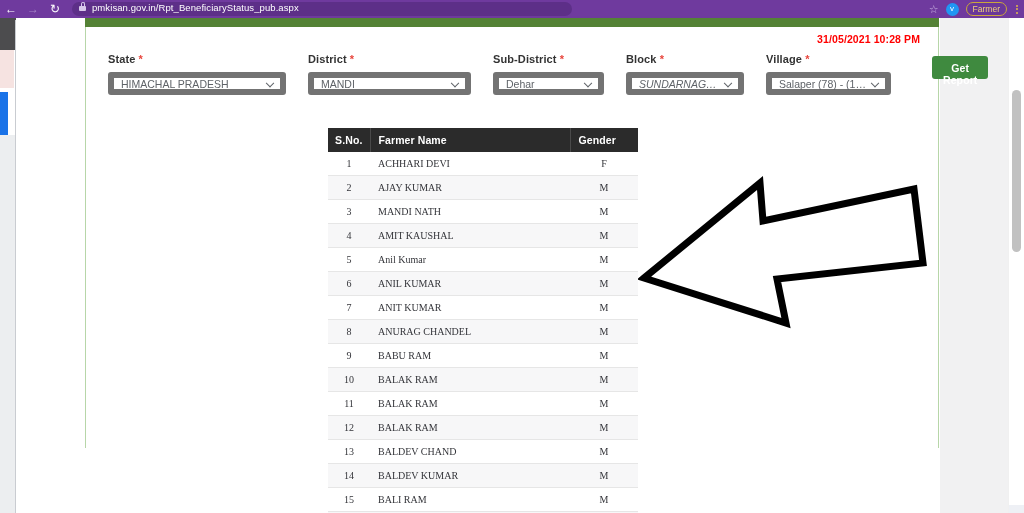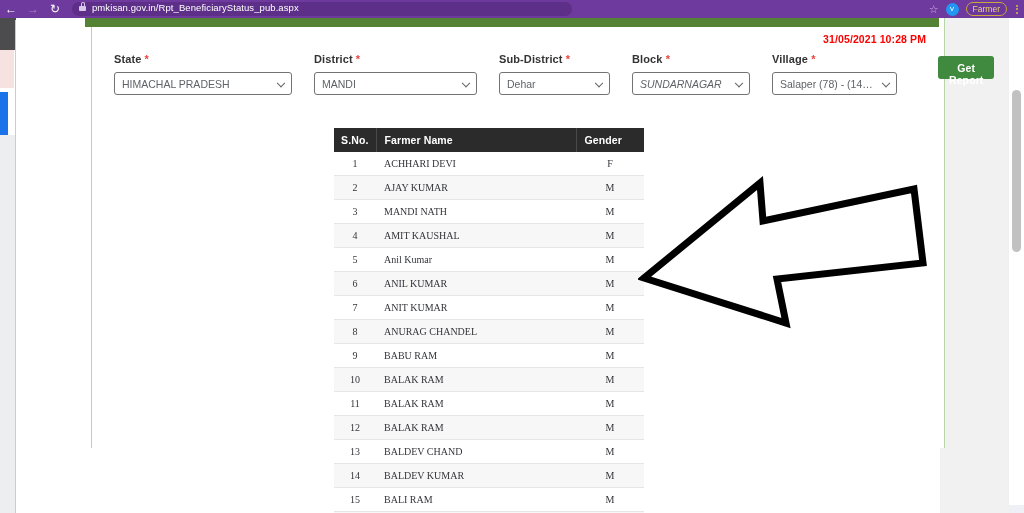--- a/index.html
+++ b/index.html
@@ -173,21 +173,21 @@
   .page-outer {
     position: absolute;
     left: 0; top: 0;
     width: 990px; height: 495px;
     background: #ffffff;
   }
 
   
   .site-container {
     position: absolute;
-    left: 73px; top: 0;
+    left: 67px; top: 0;
     width: 854px;
     height: 430px;
     background: #ffffff;
     border-left: 1px solid #b7d6a8;
     border-right: 1px solid #b7d6a8;
   }
   .site-topbar {
     position: absolute;
     left: 67px; top: 0;
     width: 854px;
@@ -257,21 +257,21 @@
     color: #333333;
     margin-bottom: 7px;
     display: block;
     letter-spacing: 0.1px;
   }
   .req { color: #e8453c; font-weight: bold; }
 
   .select-box {
     position: relative;
     height: 23px;
-    border: 1px solid #737373;
+    border: 6px solid #737373;
     border-radius: 3px;
     background: #ffffff;
     display: flex;
     align-items: center;
     padding: 0 18px 0 7px;
   }
   .select-box .val {
     font-size: 10.5px;
     color: #5f6368;
     white-space: nowrap;

